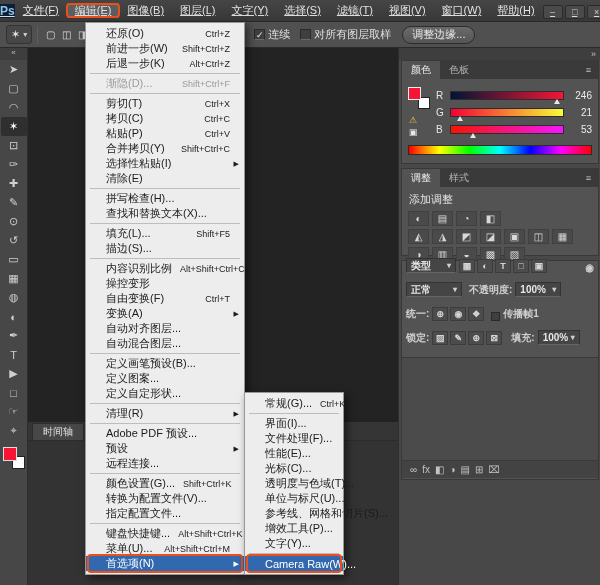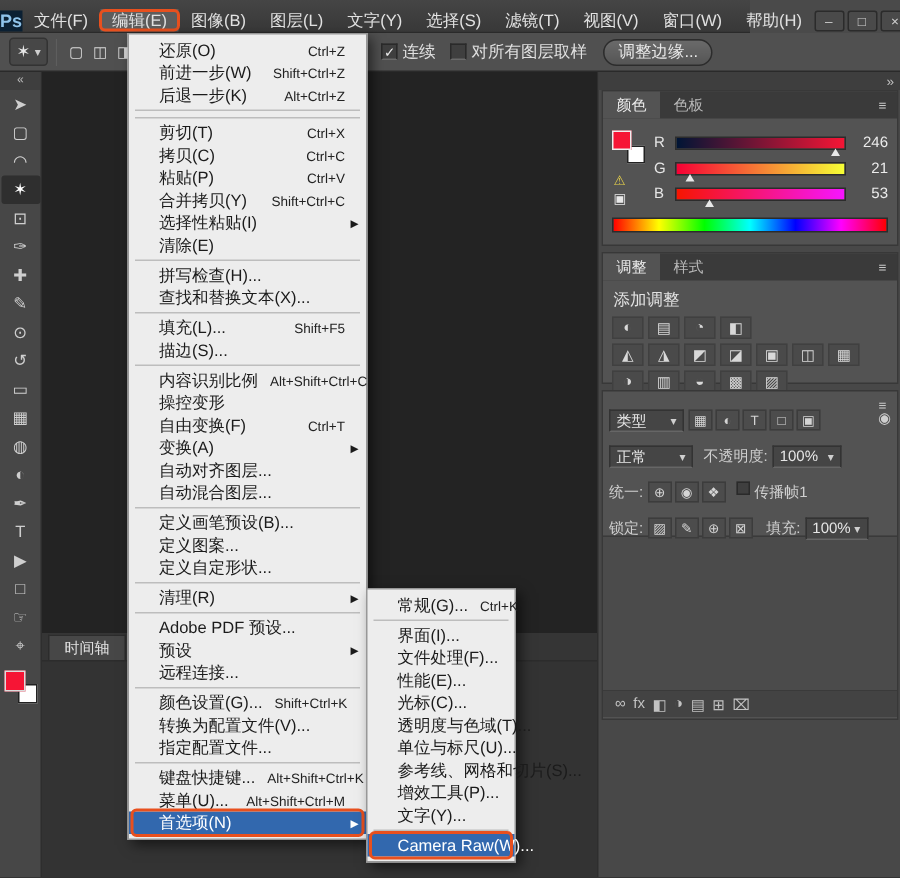--- a/index.html
+++ b/index.html
@@ -3,22 +3,22 @@
 <meta charset="utf-8">
 <style>
   * { box-sizing: border-box; margin: 0; padding: 0; }
   html,body { background:#2b2b2b; }
   .app {
     position: relative; width: 600px; height: 585px; overflow: hidden;
     font-family: "Liberation Sans", sans-serif; font-size: 11px;
     background: #4a4a4a; outline: 1px solid #1e1e1e; color:#dcdcdc;
   }
   
-  .titlebar { position:absolute; left:0; top:0; width:500px; height:22px;
-    background: linear-gradient(#454545,#383838); display:flex; align-items:flex-end; border-bottom:1px solid #2a2a2a;}
+  .titlebar { position:absolute; left:0; top:0; width:600px; height:22px;
+    background: linear-gradient(#454545,#383838); display:flex; align-items:center; border-bottom:1px solid #2a2a2a;text-decoration:underline;}
   .ps-logo { width:27px; display:flex; align-items:center; justify-content:center;
     background:#0b2033; color:#8fc3ea; font-weight:bold; font-size:12px; }
   .menubar { display:flex; align-items:stretch; }
   .mb-item { display:flex; align-items:center; padding:0 8px; color:#e2e2e2; cursor:default; position:relative; white-space:nowrap;}
   .mb-item.active { background:#5d5d5d; }
   .mb-item.annotated::after { content:""; position:absolute; inset:0px -1px; border:2px solid var(--annotation); border-radius:4px; pointer-events:none;}
   .win-controls { margin-left:auto; display:flex; align-items:flex-start; padding:2px 4px 0 0; gap:2px;}
   .wc { width:20px; height:14px; display:flex; align-items:center; justify-content:center;
     background:#4a4a4a; border:1px solid #2b2b2b; color:#cfcfcf; font-size:9px; border-radius:2px;}
   
@@ -91,21 +91,21 @@
   .ch-val { width:24px; text-align:right; color:#ececec; font-size:10px;}
   .ramp { margin:7px 0 0 -28px; height:10px; border:1px solid #2c2c2c;
     background:linear-gradient(to right,#f00,#ff0,#0f0,#0ff,#00f,#f0f,#f00);}
   
   .adjust-body { padding:4px 6px;}
   .adjust-title { color:#e2e2e2; margin:1px 0 4px 1px;}
   .adj-row { display:flex; gap:3px; margin-bottom:3px;}
   .adj-row .icn { width:21px; height:15px; display:flex; align-items:center; justify-content:center;
     background:#4a4a4a; border:1px solid #404040; color:#d8d8d8; font-size:10px;}
   
-  .lrow { display:flex; align-items:flex-start; gap:3px; height:20px; padding:12px 4px; font-size:10px; color:#cfcfcf; white-space:nowrap;}
+  .lrow { display:flex; align-items:flex-end; gap:3px; height:20px; padding:12px 4px; font-size:10px; color:#cfcfcf; white-space:nowrap;font-weight:bold;}
   .dd { display:flex; align-items:center; justify-content:space-between; background:#454545; border:1px solid #333;
     border-bottom-color:#666; height:15px; padding:0 4px; color:#e6e6e6; font-size:10px;}
   .dd-filter { width:50px;} .dd-blend { width:56px;} .dd-opacity { width:46px;} .dd-fill { width:42px;}
   .lrow .icn { width:16px; height:14px; display:flex; align-items:center; justify-content:center;
     background:#4c4c4c; border:1px solid #3c3c3c; color:#d4d4d4; font-size:9px;}
   .lcb { width:9px; height:9px; background:#3f3f3f; border:1px solid #2a2a2a;}
   .layers-list { height:104px; background:#4b4b4b; border-top:1px solid #3a3a3a; border-bottom:1px solid #3a3a3a;}
   .layers-footer { height:17px; background:#434343; display:flex; align-items:center; gap:5px; padding:0 8px;}
   .layers-footer .icn { color:#c2c2c2; font-size:10px; background:none; border:none; width:auto; height:auto;}
   
@@ -416,20 +416,25 @@
         <span class="sc">Alt+Ctrl+Z</span>
         <span class="arrow">▶</span>
       </div>
 
       <div class="mi sep">
         
         
         
       </div>
 
+      <div class="mi disabled">
+        <span class="lbl">渐隐(D)...</span>
+        <span class="sc">Shift+Ctrl+F</span>
+        <span class="arrow">▶</span>
+      </div>
 
       <div class="mi sep">
         
         
         
       </div>
 
       <div class="mi">
         <span class="lbl">剪切(T)</span>
         <span class="sc">Ctrl+X</span>

